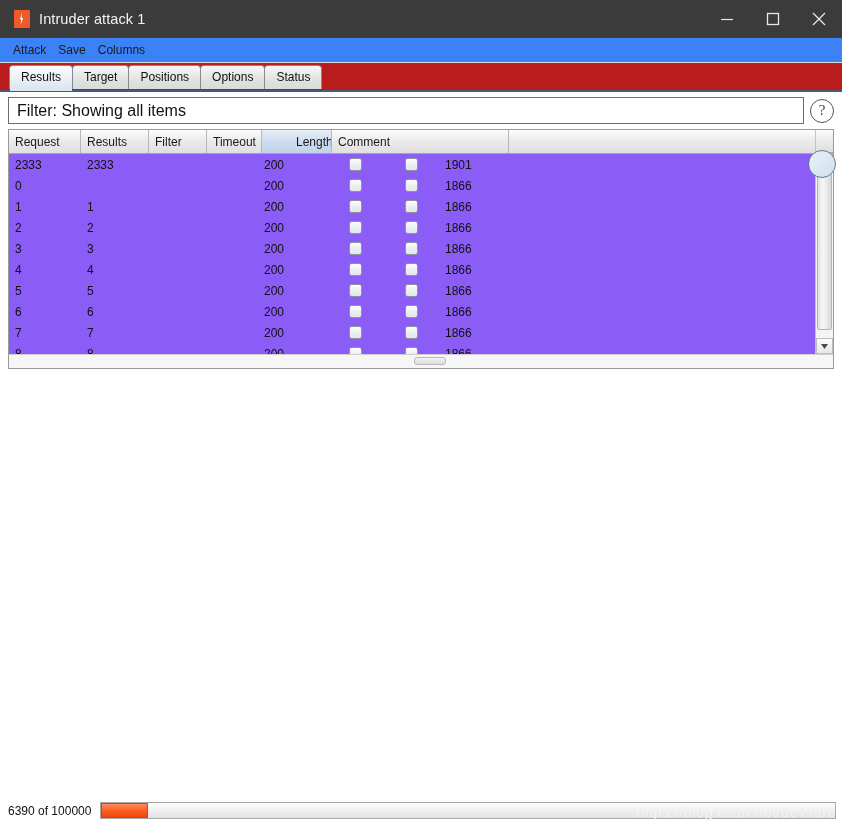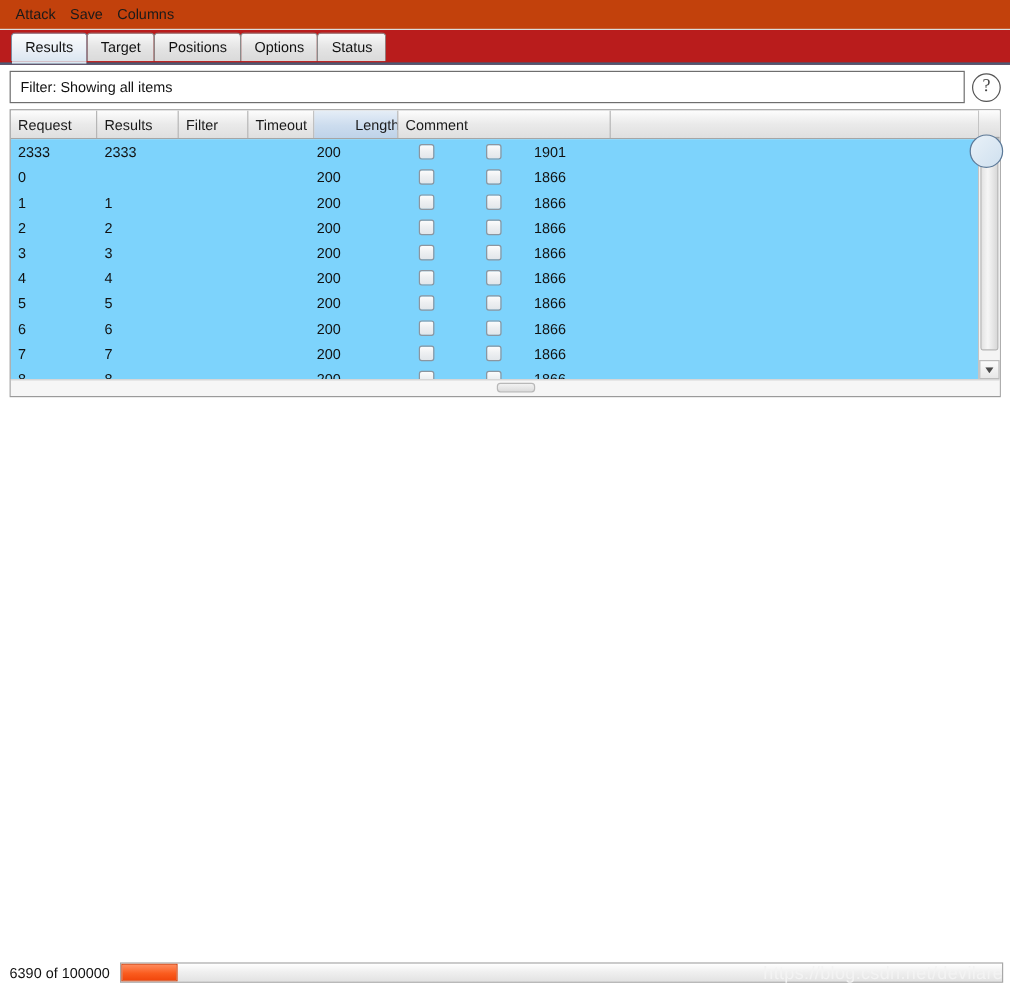--- a/index.html
+++ b/index.html
@@ -71,21 +71,21 @@
     height: 38px;
     display: flex;
     align-items: center;
     justify-content: center;
   }
   .win-btn svg { display: block; }
 
   
   .menubar {
     height: 24px;
-    background: #c2410c;
+    background: #3b82f6;
     border-bottom: 1px solid #dcdcdc;
     display: flex;
     align-items: center;
     padding-left: 8px;
     flex: 0 0 auto;
   }
   .menu-item {
     font-size: 12px;
     color: #1a1a1a;
     padding: 2px 5px;
@@ -144,21 +144,21 @@
   }
   .filterbox {
     flex: 1 1 auto;
     height: 27px;
     box-sizing: border-box;
     border: 1px solid #6e6e6e;
     background: #ffffff;
     display: flex;
     align-items: center;
     padding-left: 8px;
-    font-size: 12px;
+    font-size: 16px;
     color: #111;
   }
   .help-icon {
     width: 24px;
     height: 24px;
     margin-left: 6px;
     margin-right: 2px;
     border-radius: 50%;
     border: 1.5px solid #555;
     display: flex;
@@ -224,21 +224,21 @@
     color: #3b5573;
     margin-left: 8px;
   }
   .th.filler {
     flex: 1 1 auto;
     border-right: none;
   }
   .tbody {
     flex: 1 1 auto;
     overflow: hidden;
-    background: #7dd3fc;
+    background: #8b5cf6;
     text-align: right;
   }
   .trow {
     display: flex;
     height: 21px;
     align-items: center;
   }
   .td {
     box-sizing: border-box;
     padding-left: 6px;
@@ -379,20 +379,42 @@
     white-space: nowrap;
     pointer-events: none;
     z-index: 4;
   }
 </style>
 </head>
 <body>
 
 <div id="app">
 
+  <div class="titlebar">
+    <div class="title-icon"></div>
+    <div class="title-text">Intruder attack 1</div>
+    <div class="win-controls">
+      <div class="win-btn">
+        <svg width="14" height="14" viewBox="0 0 14 14">
+            <line x1="1" y1="7.5" x2="13" y2="7.5" stroke="#e8e8e8" stroke-width="1.2"></line>
+          </svg>
+      </div>
+      <div class="win-btn">
+        <svg width="14" height="14" viewBox="0 0 14 14">
+            <rect x="1.5" y="1.5" width="11" height="11" fill="none" stroke="#e8e8e8" stroke-width="1.3"></rect>
+          </svg>
+      </div>
+      <div class="win-btn">
+        <svg width="16" height="16" viewBox="0 0 16 16">
+            <line x1="2" y1="2" x2="14" y2="14" stroke="#e8e8e8" stroke-width="1.3"></line>
+            <line x1="14" y1="2" x2="2" y2="14" stroke="#e8e8e8" stroke-width="1.3"></line>
+          </svg>
+      </div>
+    </div>
+  </div>
 
   <div class="menubar">
     <div class="menu-item">Attack</div>
     <div class="menu-item">Save</div>
     <div class="menu-item">Columns</div>
   </div>
 
   <div class="tabstrip">
     <div class="tab active">Results</div>
     <div class="tab">Target</div>

